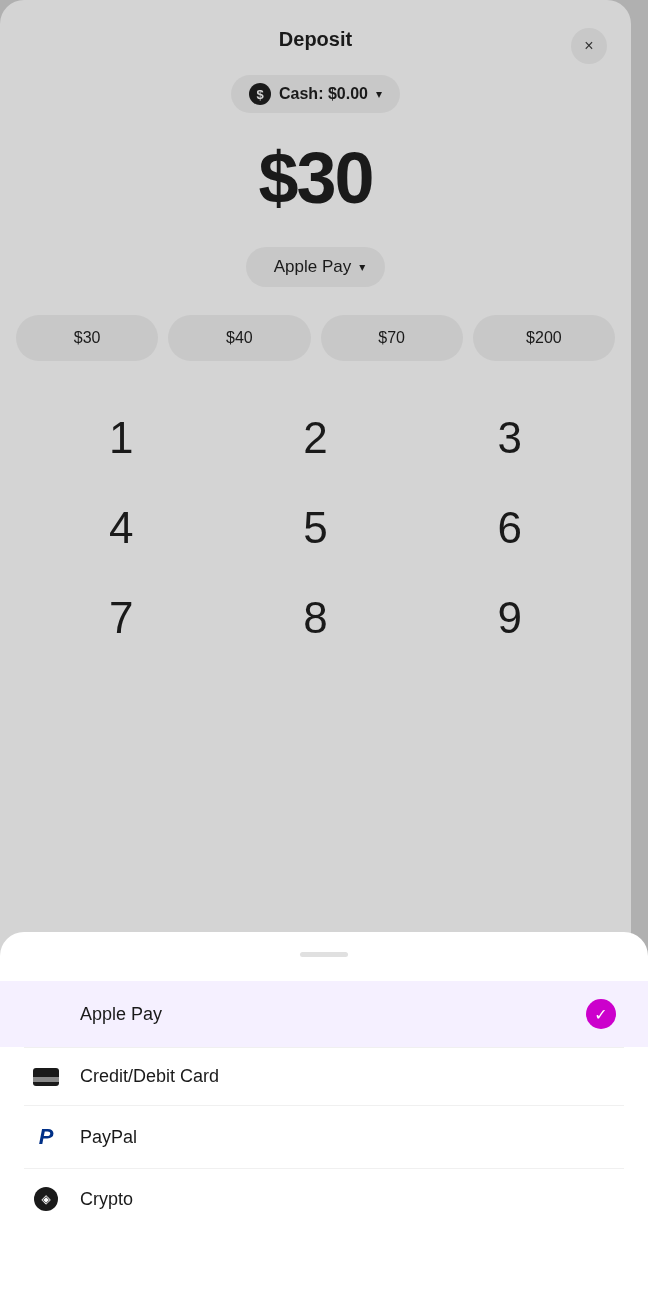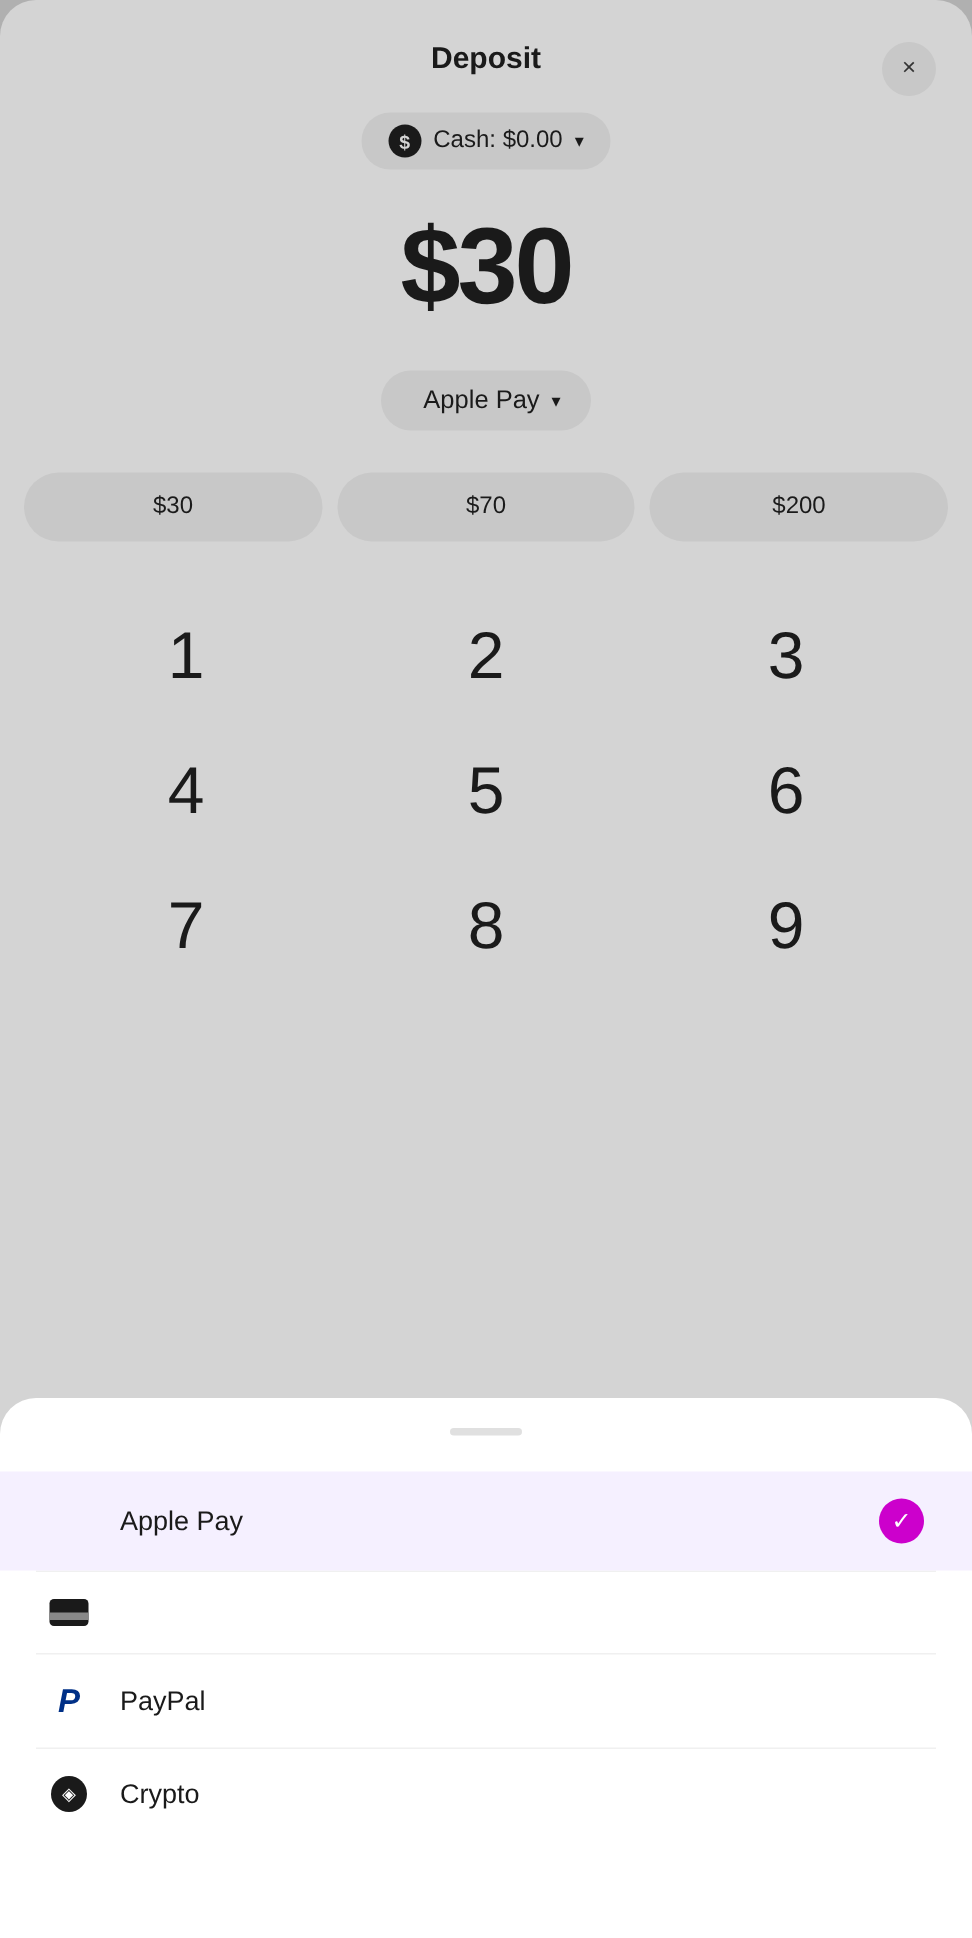--- a/index.html
+++ b/index.html
@@ -9,21 +9,21 @@
       height: 1292px;
       background: #b0b0b0;
       font-family: -apple-system, BlinkMacSystemFont, 'Segoe UI', sans-serif;
       position: relative;
       overflow: hidden;
     }
 
     
     .modal-overlay {
       position: absolute;
-      top: 0; left: 0; right: 0;
+      top: 0; left: 0; right: 17px;
       height: 980px;
       background: #d4d4d4;
       border-radius: 24px 24px 0 0;
     }
 
     
     .bottom-sheet {
       position: absolute;
       bottom: 0; left: 0; right: 0;
       height: 360px;
@@ -87,21 +87,21 @@
       align-items: center;
       justify-content: center;
       color: #d4d4d4;
       font-size: 13px;
       font-weight: bold;
     }
 
     .cash-pill-text {
       font-size: 16px;
       color: #1a1a1a;
-      font-weight: 400;
+      font-weight: 700;
     }
 
     .cash-pill-arrow {
       font-size: 12px;
       color: #1a1a1a;
     }
 
     
     .amount-display {
       text-align: center;
@@ -301,20 +301,21 @@
   <div class="amount-display">$30</div>
 
   <div class="payment-pill">
     <span class="apple-logo"></span>
     <span class="payment-pill-text">Apple Pay</span>
     <span class="payment-pill-arrow">▾</span>
   </div>
 
   <div class="quick-amounts">
     <button class="quick-btn">$30</button>
+    <button class="quick-btn">$40</button>
     <button class="quick-btn">$70</button>
     <button class="quick-btn">$200</button>
   </div>
 
   <div class="numpad">
     <button class="numpad-key">1</button>
     <button class="numpad-key">2</button>
     <button class="numpad-key">3</button>
     <button class="numpad-key">4</button>
     <button class="numpad-key">5</button>
@@ -334,20 +335,21 @@
     <span class="payment-option-label">Apple Pay</span>
     <div class="check-badge">✓</div>
   </div>
 
   <div class="divider"></div>
 
   <div class="payment-option">
     <div class="payment-option-icon">
       <div class="card-icon"></div>
     </div>
+    <span class="payment-option-label">Credit/Debit Card</span>
   </div>
 
   <div class="divider"></div>
 
   <div class="payment-option">
     <div class="payment-option-icon">
       <span class="paypal-icon">P</span>
     </div>
     <span class="payment-option-label">PayPal</span>
   </div>

